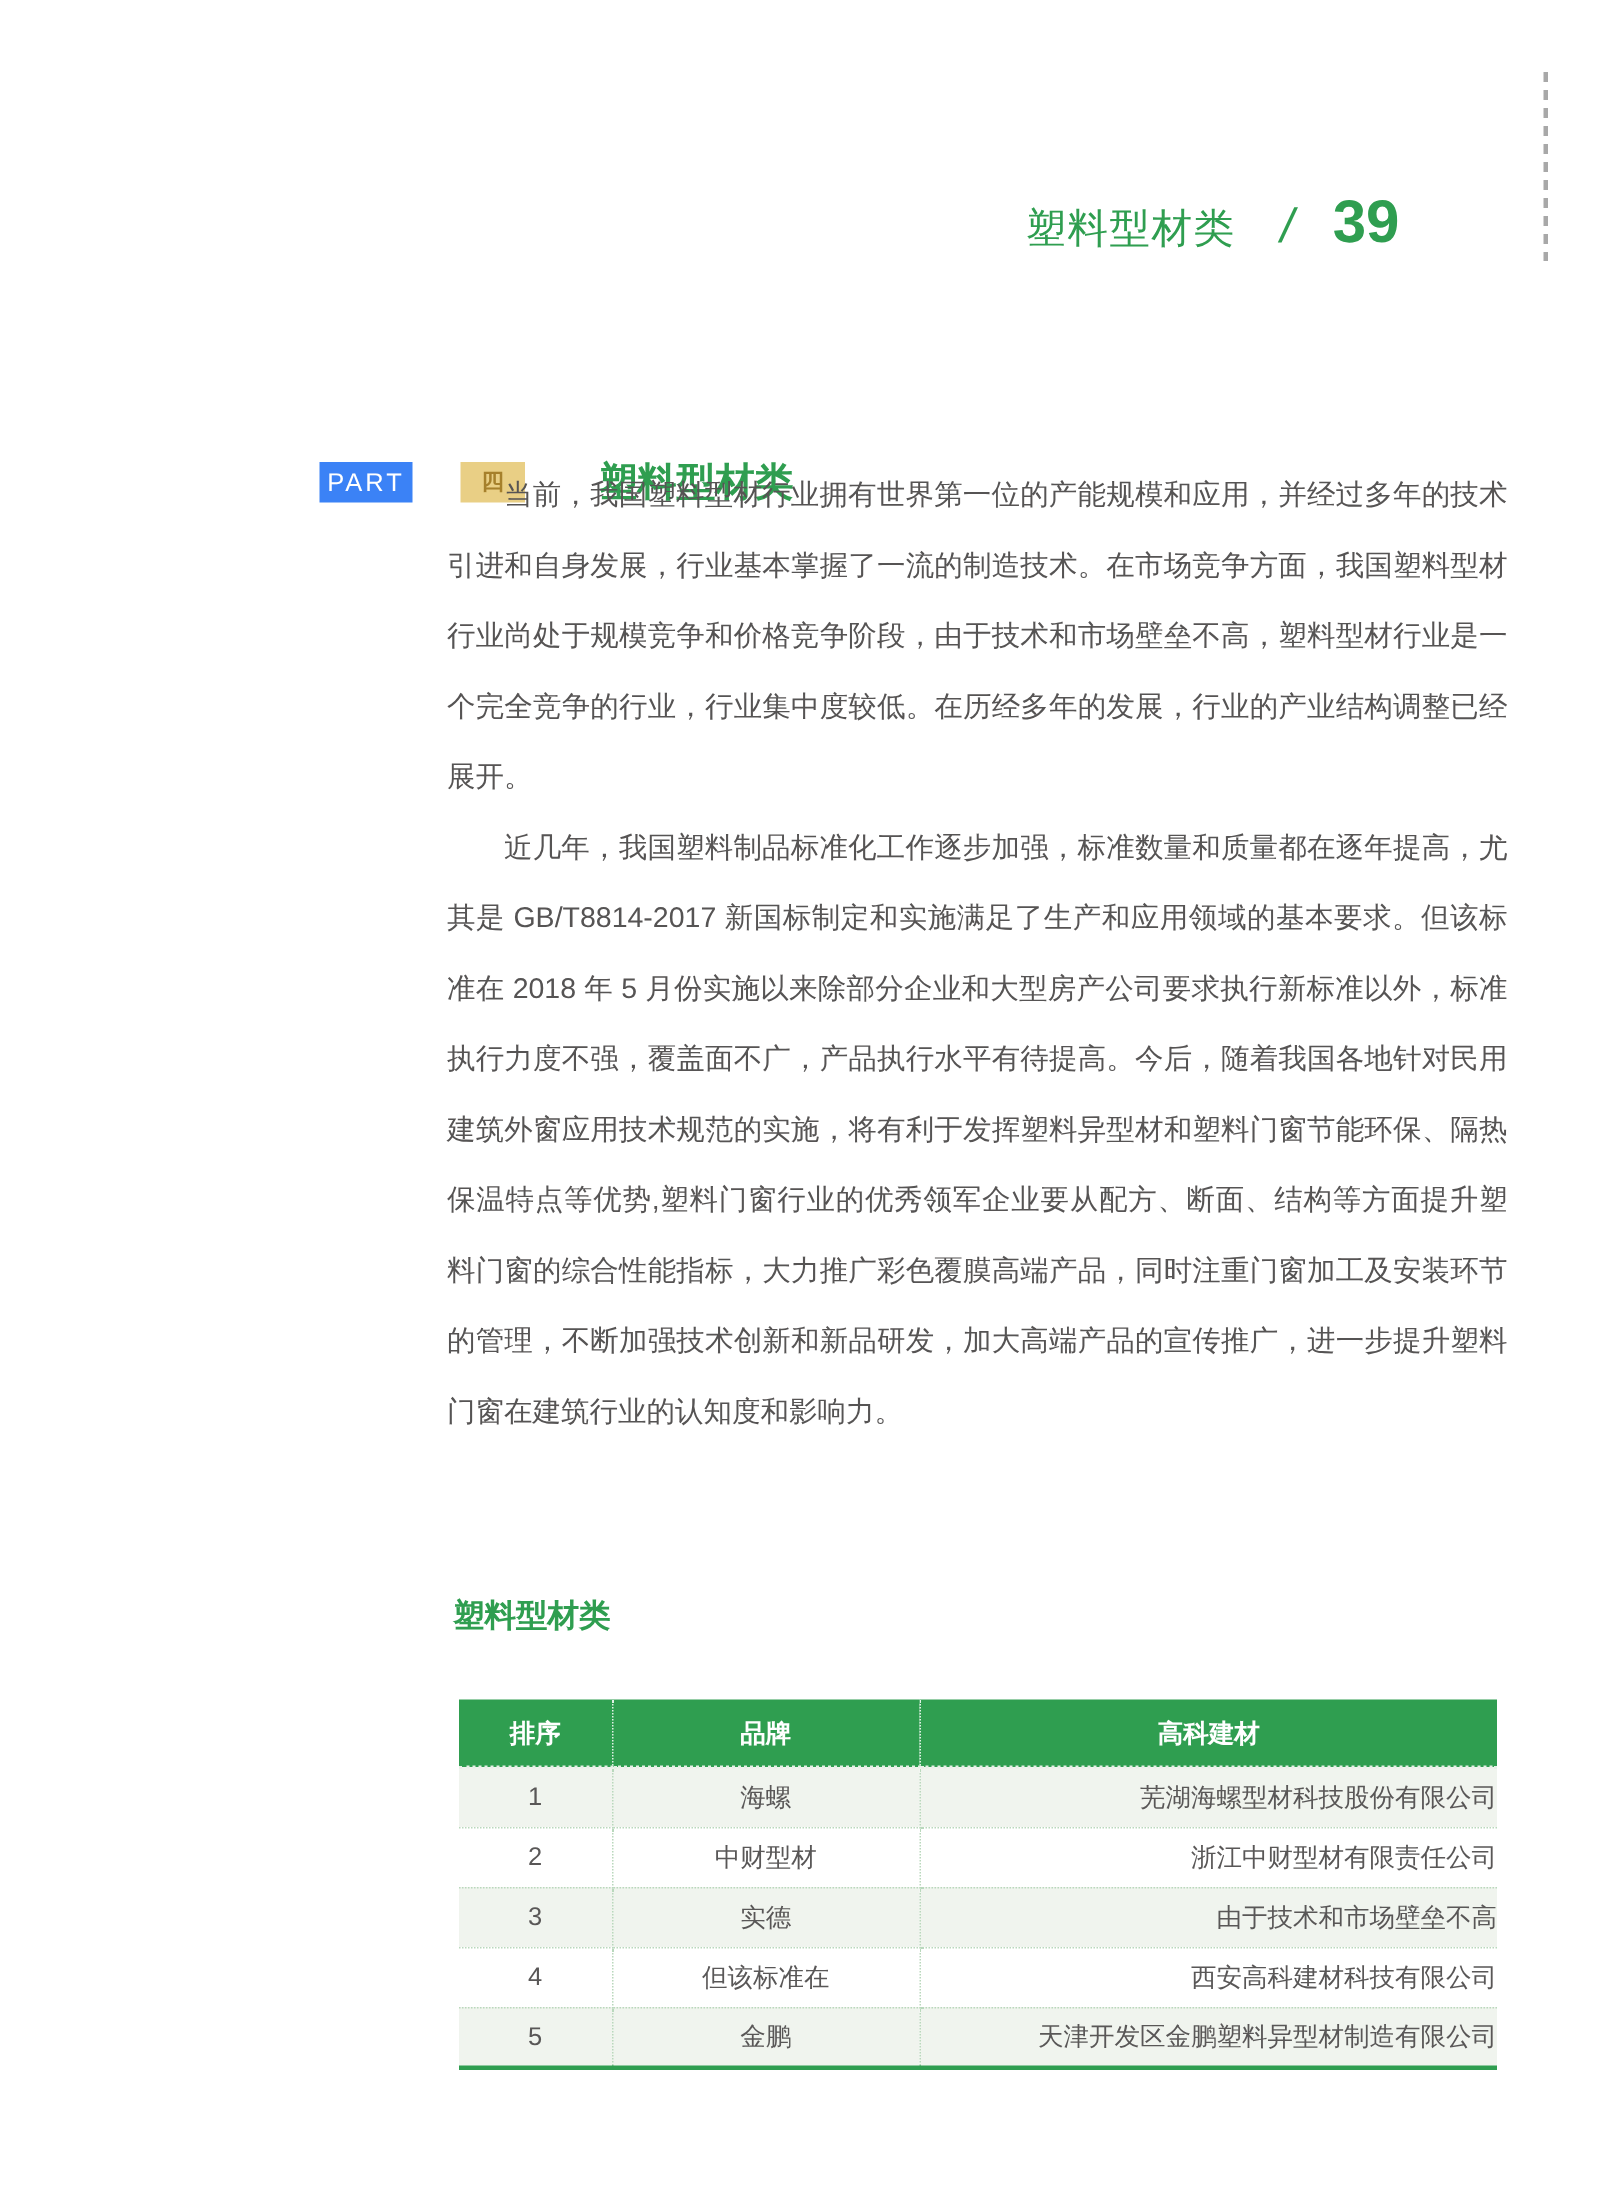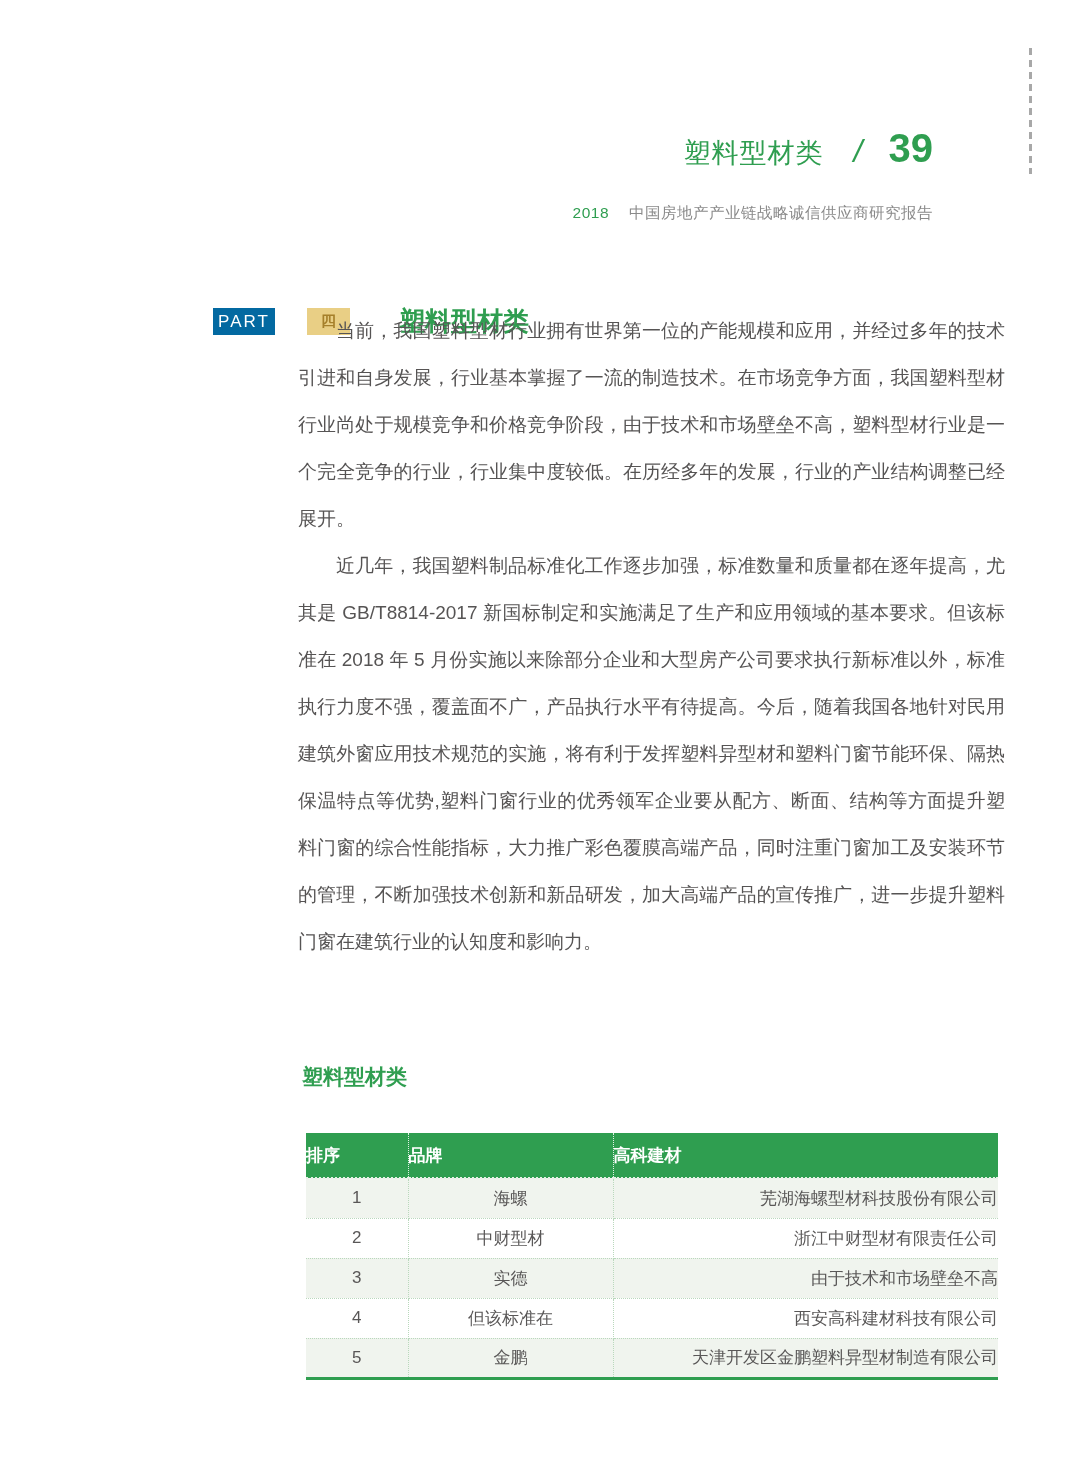--- a/index.html
+++ b/index.html
@@ -44,21 +44,21 @@
 
   
   .part-row {
     position: absolute;
     left: 133px; top: 228px;
     display: flex;
     align-items: center;
   }
   .part-badge { display: flex; }
   .part-badge-label {
-    background: #0369a1; color: #ffffff;
+    background: #3b82f6; color: #ffffff;
     width: 62px; height: 27px;
     display: flex; align-items: center; justify-content: center;
     font-size: 17px; letter-spacing: 2px;
   }
   .part-badge-num {
     background: #e9cf85; color: #a6802b;
     width: 43px; height: 27px;
     display: flex; align-items: center; justify-content: center;
     font-size: 15px; font-weight: bold;
   }
@@ -99,21 +99,21 @@
   }
   .rank-table col.c1 { width: 102px; }
   .rank-table col.c2 { width: 205px; }
   .rank-table col.c3 { width: 385px; }
   .rank-table th {
     background: #2f9e50;
     color: #ffffff;
     height: 45px;
     font-size: 17px;
     font-weight: bold;
-    text-align: left;
+    text-align: center;
     border-right: 1px dotted rgba(255,255,255,0.85);
     border-bottom: 2px dotted #e7f0e7;
   }
   .rank-table th:last-child { border-right: none; }
   .rank-table td {
     height: 40px;
     font-size: 17px;
     color: #595757;
     text-align: center;
     border-right: 1px dotted #b9d8bc;
@@ -127,23 +127,20 @@
 </head>
 <body>
 
 <div class="corner-dashes"></div>
 
 <div class="page-header">
   <div class="page-header-row">
     <span class="ph-category">塑料型材类</span>
     <span class="ph-slash">/</span>
     <span class="ph-number">39</span>
-  </div>
-  <div class="page-header-sub">
-    <span class="year">2018</span><span>中国房地产产业链战略诚信供应商研究报告</span>
   </div>
 </div>
 
 <div class="part-row">
   <div class="part-badge">
     <span class="part-badge-label">PART</span>
     <span class="part-badge-num">四</span>
   </div>
   <div class="part-title">塑料型材类</div>
 </div>

